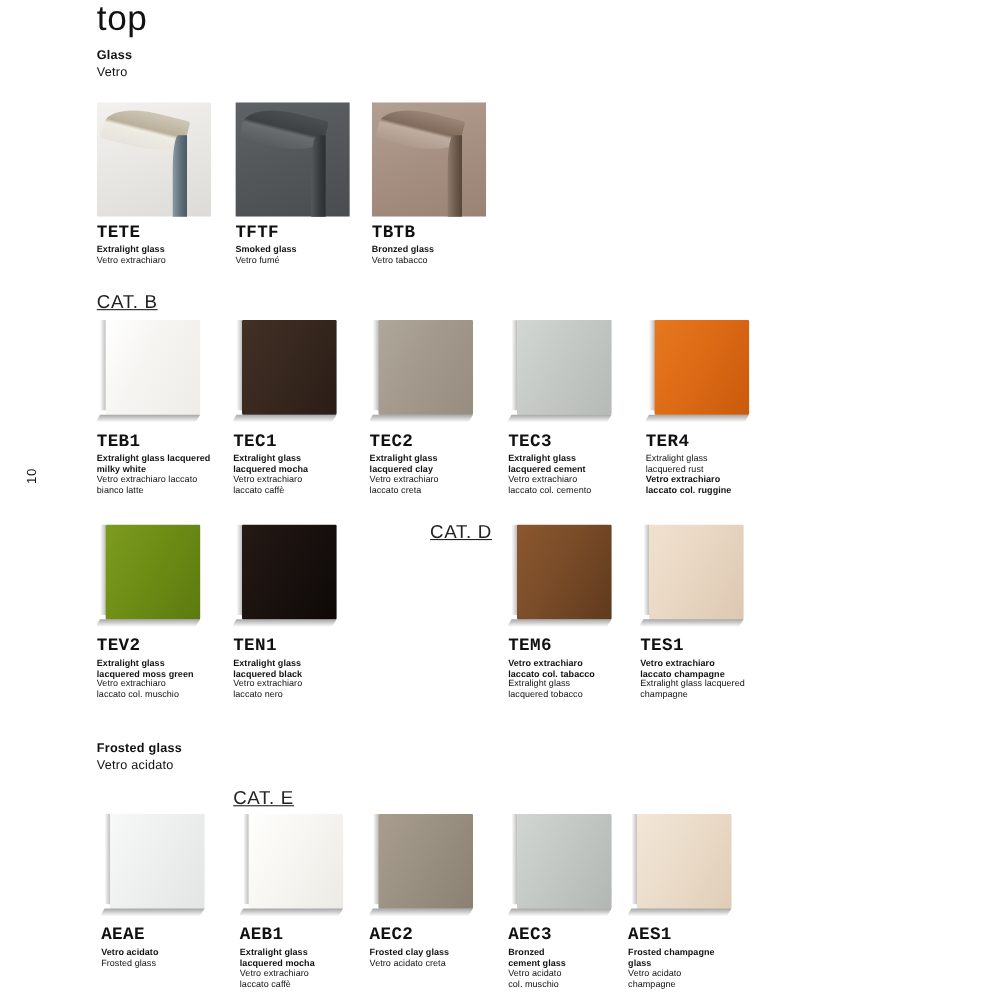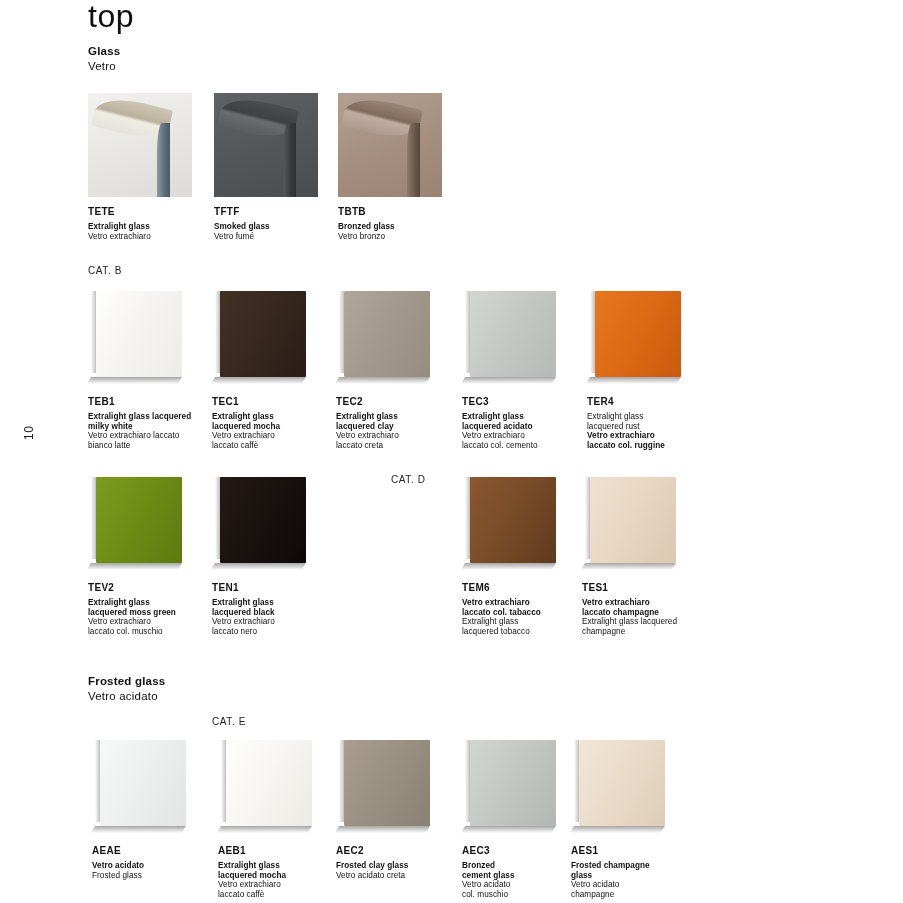--- a/index.html
+++ b/index.html
@@ -27,38 +27,39 @@
   .title{
     position:absolute;left:88px;top:-2px;
     font-size:32px;font-weight:300;letter-spacing:0.5px;
     color:#111;
   }
 
   .sec-head{position:absolute;left:88px;}
   .sec-head .en{font-size:11.5px;font-weight:bold;letter-spacing:0.2px;color:#111;line-height:15px;}
   .sec-head .it{font-size:11.5px;font-weight:normal;letter-spacing:0.2px;color:#111;line-height:15px;}
 
-  .cat{position:absolute;font-size:10px;letter-spacing:0.6px;color:#222;}
+  .cat{position:absolute;font-size:17px;letter-spacing:0.6px;color:#222;text-decoration:underline;}
 
   
   .row{position:absolute;left:0;width:903px;}
   .cell{position:absolute;top:0;width:150px;}
 
   .swatch{
     position:relative;
     width:100px;height:100px;
     overflow:hidden;
     background:#fff;
   }
   .swatch.big{width:104px;height:104px;}
 
   .code{
-    font-size:10px;font-weight:bold;letter-spacing:0.3px;
+    font-size:16px;font-weight:bold;letter-spacing:0.3px;
     color:#111;line-height:13px;
     margin-top:8px;
+    font-family:Liberation Mono, monospace;
   }
   .desc{
     font-size:8.2px;line-height:9.6px;color:#111;
     margin-top:4px;letter-spacing:0.05px;
   }
   .desc .b{font-weight:bold;display:block;}
   .desc .n{font-weight:normal;display:block;}
 
   
   .plate{
@@ -143,21 +144,21 @@
       <div class="swatch big">
         <div class="corner">
           <div class="topsurf" style="background:linear-gradient(160deg,#b3a092 0%,#a79183 45%,#9a8274 100%);"></div>
           <div class="vee" style="background:linear-gradient(180deg,#9a8577,#7f6a5c 45%,#c0ad9f 55%,#ad9a8c);border-radius:60% 6% 60% 6%;"></div>
           <div class="leg" style="background:linear-gradient(90deg,#8d7a6c,#6b584b 60%,#55453a);"></div>
         </div>
       </div>
       <div class="code">TBTB</div>
       <div class="desc">
         <span class="b">Bronzed glass</span>
-        <span class="n">Vetro bronzo</span>
+        <span class="n">Vetro tabacco</span>
       </div>
     </div>
   </div>
 
   <div class="cat" style="left:88px;top:265px;">CAT. B</div>
 
   <div class="row" style="top:287px;">
 
     <div class="cell" style="left:88px;">
       <div class="swatch">
@@ -198,21 +199,21 @@
       </div>
     </div>
 
     <div class="cell" style="left:462px;">
       <div class="swatch">
         <div class="plate" style="background:linear-gradient(118deg,#d3d7d3 0%,#c5c9c5 45%,#b5bab6 100%);"></div>
       </div>
       <div class="code">TEC3</div>
       <div class="desc">
         <span class="b">Extralight glass</span>
-        <span class="b">lacquered acidato</span>
+        <span class="b">lacquered cement</span>
         <span class="n">Vetro extrachiaro</span>
         <span class="n">laccato col. cemento</span>
       </div>
     </div>
 
     <div class="cell" style="left:587px;">
       <div class="swatch">
         <div class="plate" style="background:linear-gradient(118deg,#e6781f 0%,#dd6a15 45%,#c95b0e 100%);"></div>
       </div>
       <div class="code">TER4</div>

